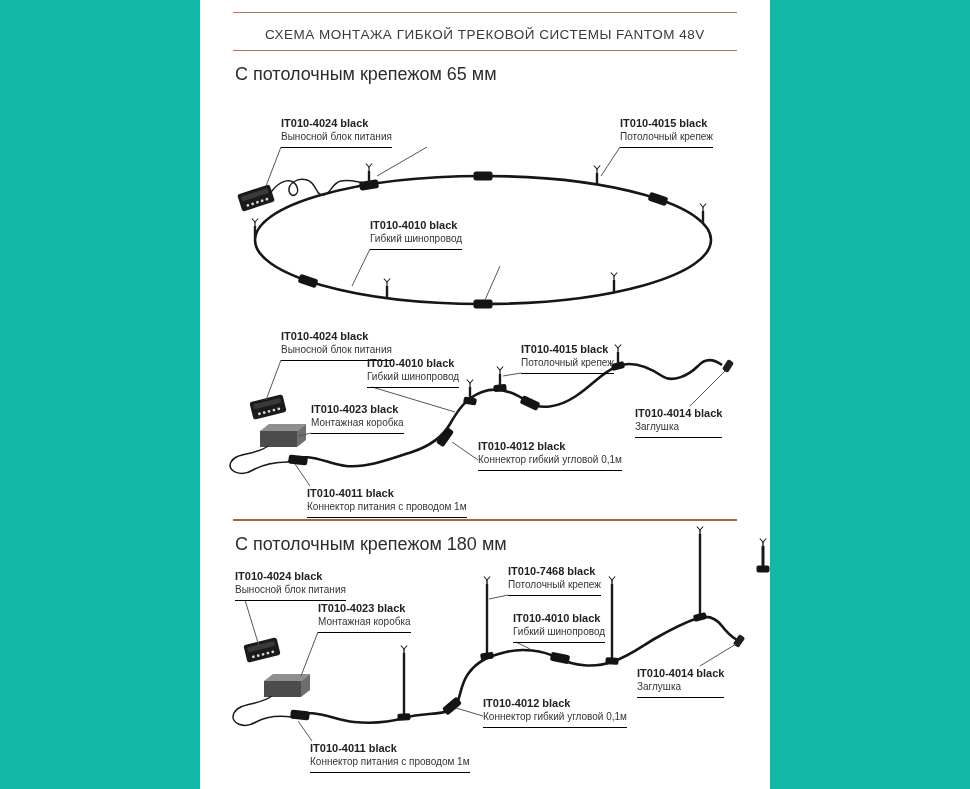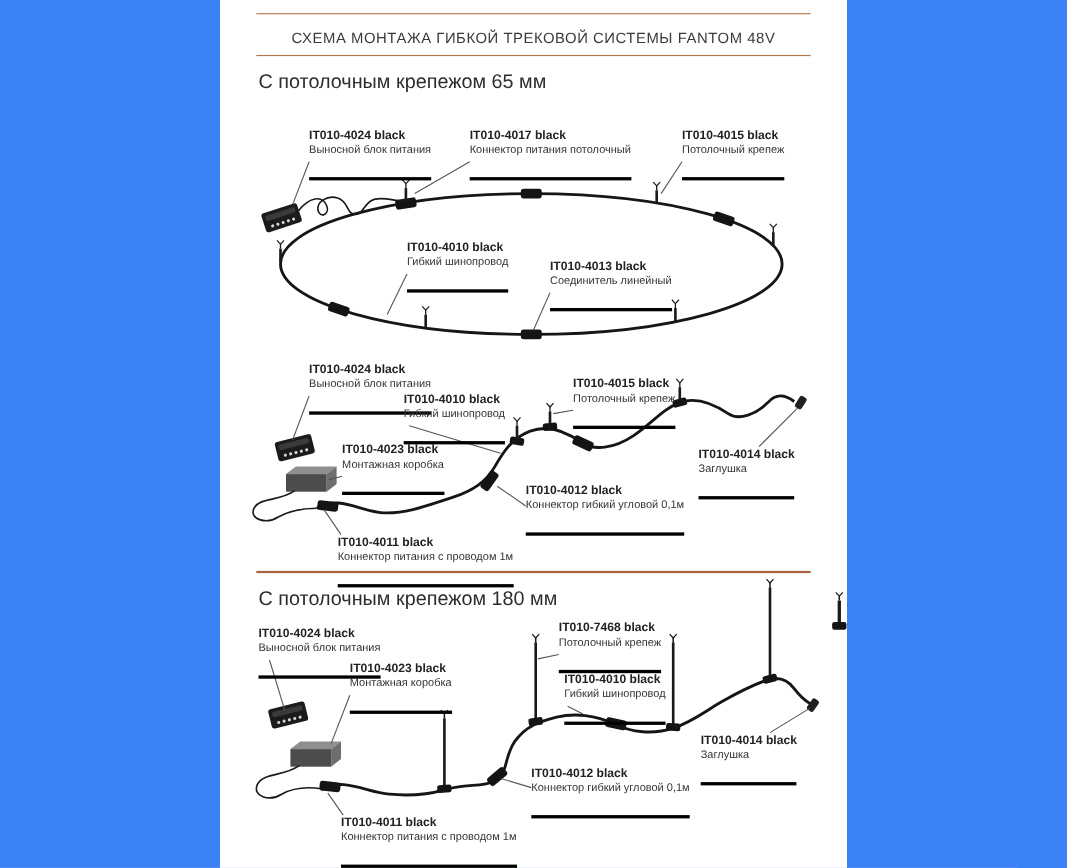--- a/index.html
+++ b/index.html
@@ -1,25 +1,25 @@
 <!DOCTYPE html>
 <html><head>
 <meta charset="utf-8">
 <style>
   html,body { margin:0; padding:0; background:#e9e9e9; }
-  .stage { position:relative; width:970px; height:789px; background:#3b82f6;
+  .stage { position:relative; width:970px; height:789px; background:#14b8a6;
            font-family:"Liberation Sans", sans-serif; overflow:hidden; }
   .panel { position:absolute; left:200px; top:0; width:570px; height:789px; background:#ffffff; }
   svg.draw { position:absolute; left:0; top:0; }
   .rule { position:absolute; left:233px; width:504px; height:1px; background:#b5714c; }
   .rule.thick { height:2px; background:#aa6440; }
   .title { position:absolute; left:200px; top:27px; width:570px; text-align:center;
            font-size:13.5px; color:#3a3a3a; letter-spacing:0.5px; }
   .heading { position:absolute; font-size:18px; color:#2d2d2d; }
-  .lbl { position:absolute; width:max-content; padding-bottom:17px; border-bottom:3px solid #000000; }
+  .lbl { position:absolute; width:max-content; padding-bottom:3px; border-bottom:1px solid #000000; }
   .lbl .code { font-size:11px; font-weight:bold; color:#222; line-height:14px; white-space:nowrap; }
   .lbl .desc { font-size:10px; color:#333; line-height:14px; white-space:nowrap; }
 </style>
 </head>
 <body>
 
 <div class="stage">
   <div class="panel"></div>
 
   <svg class="draw" width="970" height="789" viewBox="0 0 970 789">
@@ -175,36 +175,28 @@
   <div class="rule" style="top:50px"></div>
   <div class="title">СХЕМА МОНТАЖА ГИБКОЙ ТРЕКОВОЙ СИСТЕМЫ FANTOM 48V</div>
   <div class="heading" style="left:235px; top:64px">С потолочным крепежом 65 мм</div>
   <div class="rule thick" style="top:519px"></div>
   <div class="heading" style="left:235px; top:534px">С потолочным крепежом 180 мм</div>
 
   <div class="lbl" style="left:281px; top:116px">
     <div class="code">IT010-4024 black</div>
     <div class="desc">Выносной блок питания</div>
   </div>
-  <div class="lbl" style="left:427px; top:116px">
-    <div class="code">IT010-4017 black</div>
-    <div class="desc">Коннектор питания потолочный</div>
-  </div>
   <div class="lbl" style="left:620px; top:116px">
     <div class="code">IT010-4015 black</div>
     <div class="desc">Потолочный крепеж</div>
   </div>
   <div class="lbl" style="left:370px; top:218px">
     <div class="code">IT010-4010 black</div>
     <div class="desc">Гибкий шинопровод</div>
   </div>
-  <div class="lbl" style="left:500px; top:235px">
-    <div class="code">IT010-4013 black</div>
-    <div class="desc">Соединитель линейный</div>
-  </div>
 
   <div class="lbl" style="left:281px; top:329px">
     <div class="code">IT010-4024 black</div>
     <div class="desc">Выносной блок питания</div>
   </div>
   <div class="lbl" style="left:367px; top:356px">
     <div class="code">IT010-4010 black</div>
     <div class="desc">Гибкий шинопровод</div>
   </div>
   <div class="lbl" style="left:521px; top:342px">

